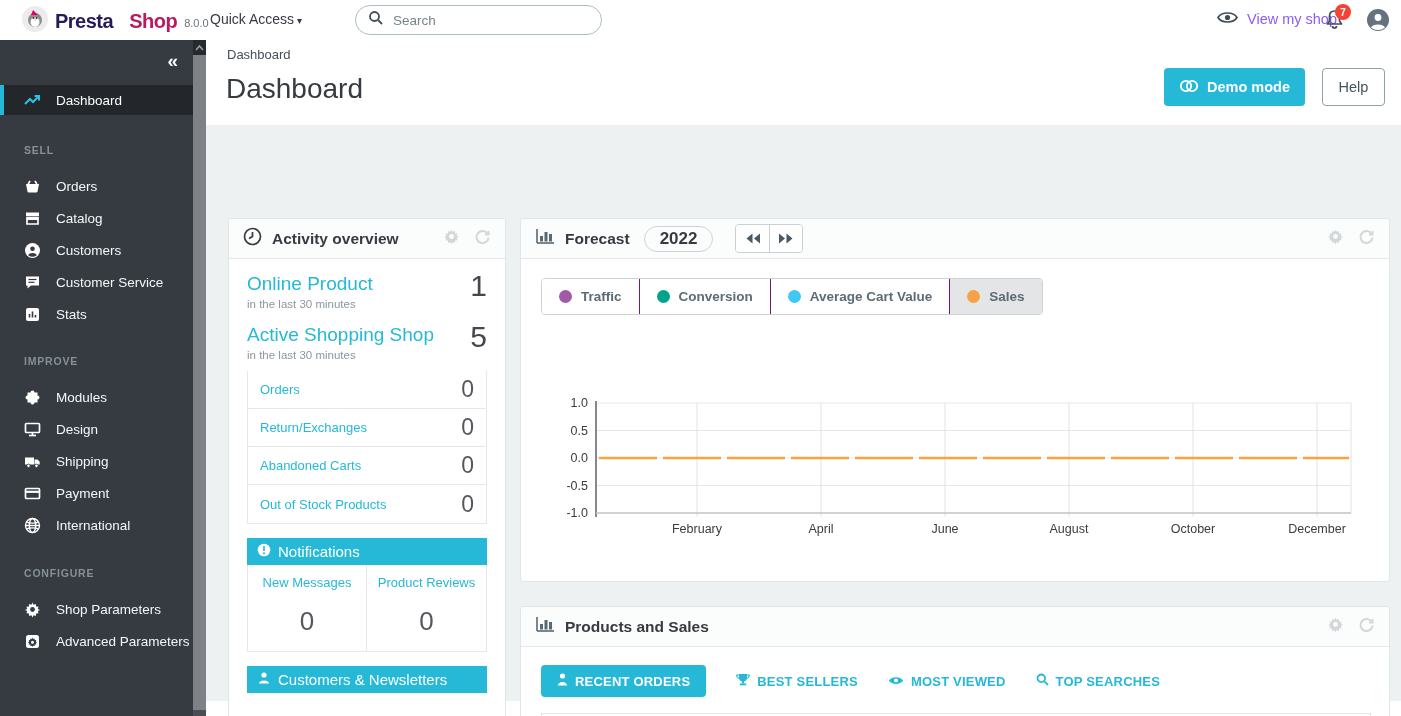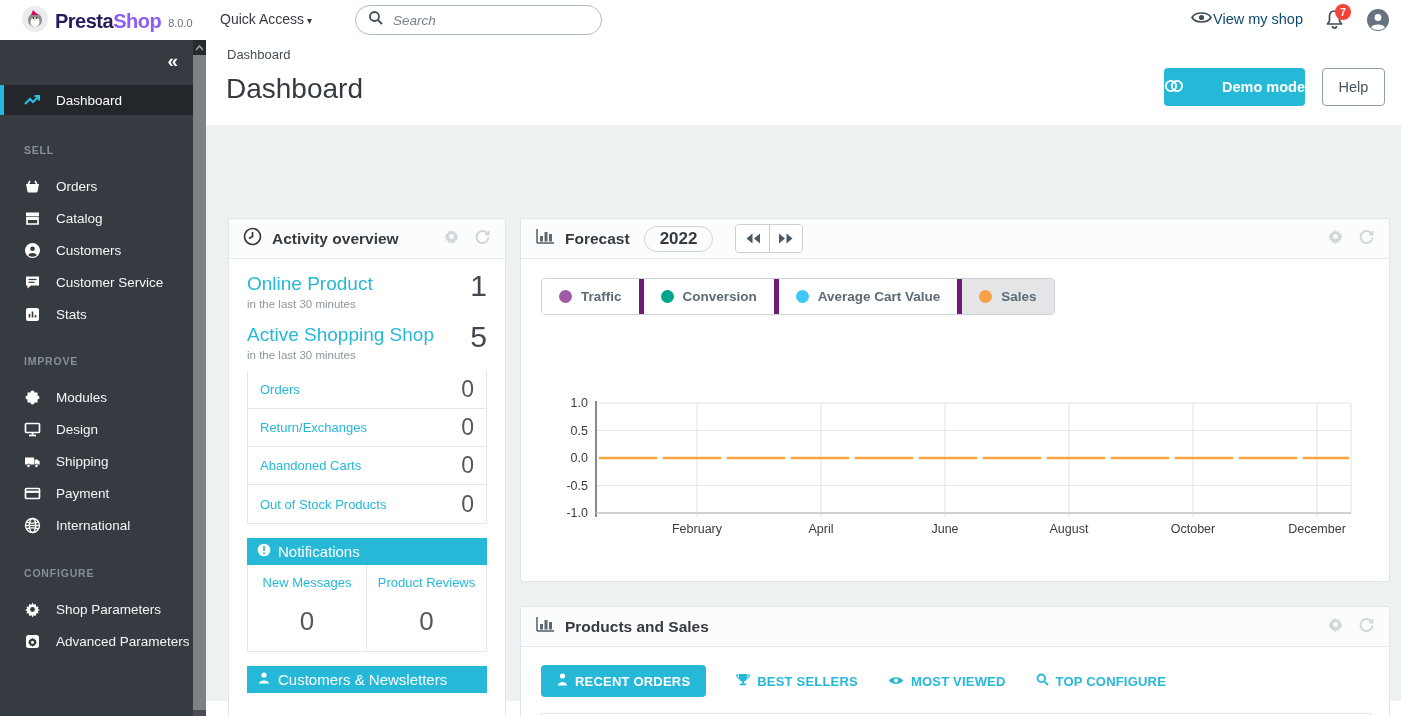--- a/index.html
+++ b/index.html
@@ -4,31 +4,31 @@
 <style>
   * { margin:0; padding:0; box-sizing:border-box; }
   html,body { width:1401px; height:716px; overflow:hidden; background:#fff;
     font-family:"Liberation Sans", sans-serif; }
 
   
   #topbar { position:absolute; left:0; top:0; width:1401px; height:40px; background:#fff; z-index:30; }
   #logo { position:absolute; left:22px; top:6px; display:flex; align-items:center; cursor:pointer; }
   #logo .brand { font-size:20px; font-weight:700; letter-spacing:-0.5px; margin-left:7px; }
   #logo .brand .p1 { color:#251b5b; }
-  #logo .brand .p2 { color:#8b5cf6; }
+  #logo .brand .p2 { color:#be185d;margin-left:16px; }
   #logo .ver { font-size:11px; color:#6b737a; margin-left:7px; margin-top:3px; }
-  #quick-access { position:absolute; left:220px; top:11px; font-size:14px; color:#363a41; cursor:pointer; }
+  #quick-access { position:absolute; left:210px; top:11px; font-size:14px; color:#363a41; cursor:pointer; }
   #quick-access .caret { font-size:10px; color:#363a41; margin-left:3px; }
   #search-box { position:absolute; left:355px; top:5px; width:247px; height:30px;
     border:1px solid #aebdc5; border-radius:16px; display:flex; align-items:center; padding:0 12px; }
-  #search-box input { border:none; outline:none; font-style:italic; font-size:13.5px; color:#56656e;
+  #search-box input { border:none; outline:none; font-size:13.5px; color:#56656e;
     width:180px; margin-left:9px; font-family:"Liberation Sans", sans-serif; background:transparent; }
   #search-box input::placeholder { color:#75838c; }
-  #view-shop { position:absolute; left:1191px; top:10px; display:flex; align-items:center; gap:1px;
-    font-size:14.5px; color:#0c4a6e; cursor:pointer; }
+  #view-shop { position:absolute; left:1217px; top:10px; display:flex; align-items:center; gap:9px;
+    font-size:14.5px; color:#8b5cf6; cursor:pointer; }
   #bell-wrap { position:absolute; left:1325px; top:9px; cursor:pointer; }
   #bell-badge { position:absolute; left:10px; top:-5px; min-width:16px; height:16px; background:#f44336;
     color:#fff; border-radius:50%; font-size:10px; font-weight:700; display:flex; align-items:center;
     justify-content:center; padding:0 3px; }
   #avatar-btn { position:absolute; left:1366px; top:8px; cursor:pointer; }
 
   
   #sidebar { position:absolute; left:0; top:40px; width:206px; height:676px; background:#363a41; z-index:20; }
   #collapse-btn { position:absolute; right:28px; top:10px; color:#fff; font-size:19px; font-weight:700; cursor:pointer; }
   #nav-dashboard { position:absolute; left:0; top:45px; width:193px; height:30px; background:#23262b;
@@ -44,21 +44,21 @@
   #side-scroll-up { position:absolute; top:0; left:0; width:13px; height:15px; background:#26292d;
     display:flex; align-items:center; justify-content:center; cursor:pointer; }
   #side-scroll-thumb { position:absolute; top:15px; left:0; width:13px; height:655px; background:#7e8286; cursor:grab; }
 
   
   #content { position:absolute; left:206px; top:40px; width:1195px; height:676px; background:#fff; }
   #breadcrumb { position:absolute; left:21px; top:7px; font-size:13px; color:#454f58; }
   #page-title { position:absolute; left:20px; top:33px; font-size:28px; font-weight:500; color:#363a41; }
   #demo-mode-btn { position:absolute; left:958px; top:28px; width:141px; height:38px; background:#25b9d7;
     border:none; border-radius:4px; color:#fff; font-size:14.5px; font-weight:700; cursor:pointer;
-    display:flex; align-items:center; justify-content:space-between; gap:8px; font-family:"Liberation Sans",sans-serif; }
+    display:flex; align-items:center; justify-content:center; gap:8px; font-family:"Liberation Sans",sans-serif; }
   #help-btn { position:absolute; left:1116px; top:28px; width:63px; height:38px; background:#fff;
     border:1px solid #8fa0a9; border-radius:4px; color:#44535d; font-size:14.5px; cursor:pointer;
     font-family:"Liberation Sans",sans-serif; }
   #grey-area { position:absolute; left:0; top:85px; width:1195px; height:576px; background:#eef1f2; }
 
   
   .panel { position:absolute; background:#fff; border:1px solid #dfe5e8; border-radius:3px; }
   .panel-header { height:40px; border-bottom:1px solid #e4e9ec; background:#fbfcfc; display:flex;
     align-items:center; padding:0 14px; gap:10px; border-radius:3px 3px 0 0; }
   .panel-title { font-size:15.5px; font-weight:700; color:#363a41; }
@@ -92,21 +92,21 @@
   #year-pill { border:1px solid #ccd4d8; border-radius:15px; padding:2px 15px; font-size:17px;
     font-weight:700; color:#363a41; margin-left:4px; }
   #year-nav { display:flex; border:1px solid #c8d0d4; border-radius:4px; overflow:hidden; margin-left:12px; }
   .year-nav-btn { width:33px; height:27px; background:#fff; border:none; cursor:pointer; display:flex;
     align-items:center; justify-content:center; }
   .year-nav-btn + .year-nav-btn { border-left:1px solid #c8d0d4; }
   #fc-tabs { position:absolute; left:20px; top:59px; display:flex; border:1px solid #ccd3d7;
     border-radius:4px; overflow:hidden; }
   .fc-tab { display:flex; align-items:center; gap:9px; padding:0 17px; height:35px; background:#fff;
     font-size:13.5px; font-weight:600; color:#5c6b75; cursor:pointer; white-space:nowrap; }
-  .fc-tab + .fc-tab { border-left:5px solid #701a75; }
+  .fc-tab + .fc-tab { border-left:1px solid #701a75; }
   .fc-tab.active { background:#e3e5e6; }
   .fc-tab .dot { width:13px; height:13px; border-radius:50%; }
   #forecast-chart { position:absolute; left:0; top:100px; }
 
   
   #ps-tabs { position:absolute; left:20px; top:58px; display:flex; align-items:center; gap:30px; }
   .ps-tab { display:flex; align-items:center; gap:7px; font-size:13px; font-weight:700; color:#25b9d7;
     cursor:pointer; letter-spacing:0.2px; }
   .ps-tab.active { background:#25b9d7; color:#fff; border-radius:4px; padding:8px 16px; }
   #orders-box { position:absolute; left:20px; top:106px; width:830px; height:194px;
@@ -578,21 +578,21 @@
           </span>
           <span>MOST VIEWED</span>
         </div>
         <div class="ps-tab">
           <span>
             <svg width="13" height="13" viewBox="0 0 13 13" fill="none" stroke="#25b9d7" stroke-width="1.8">
                 <circle cx="5.3" cy="5.3" r="3.8"></circle>
                 <line x1="8.3" y1="8.3" x2="12" y2="12"></line>
               </svg>
           </span>
-          <span>TOP CONFIGURE</span>
+          <span>TOP SEARCHES</span>
         </div>
       </div>
 
       <div id="orders-box">
         <div id="orders-box-title">Last 10 orders</div>
 
       </div>
     </div>
 
   </div>

